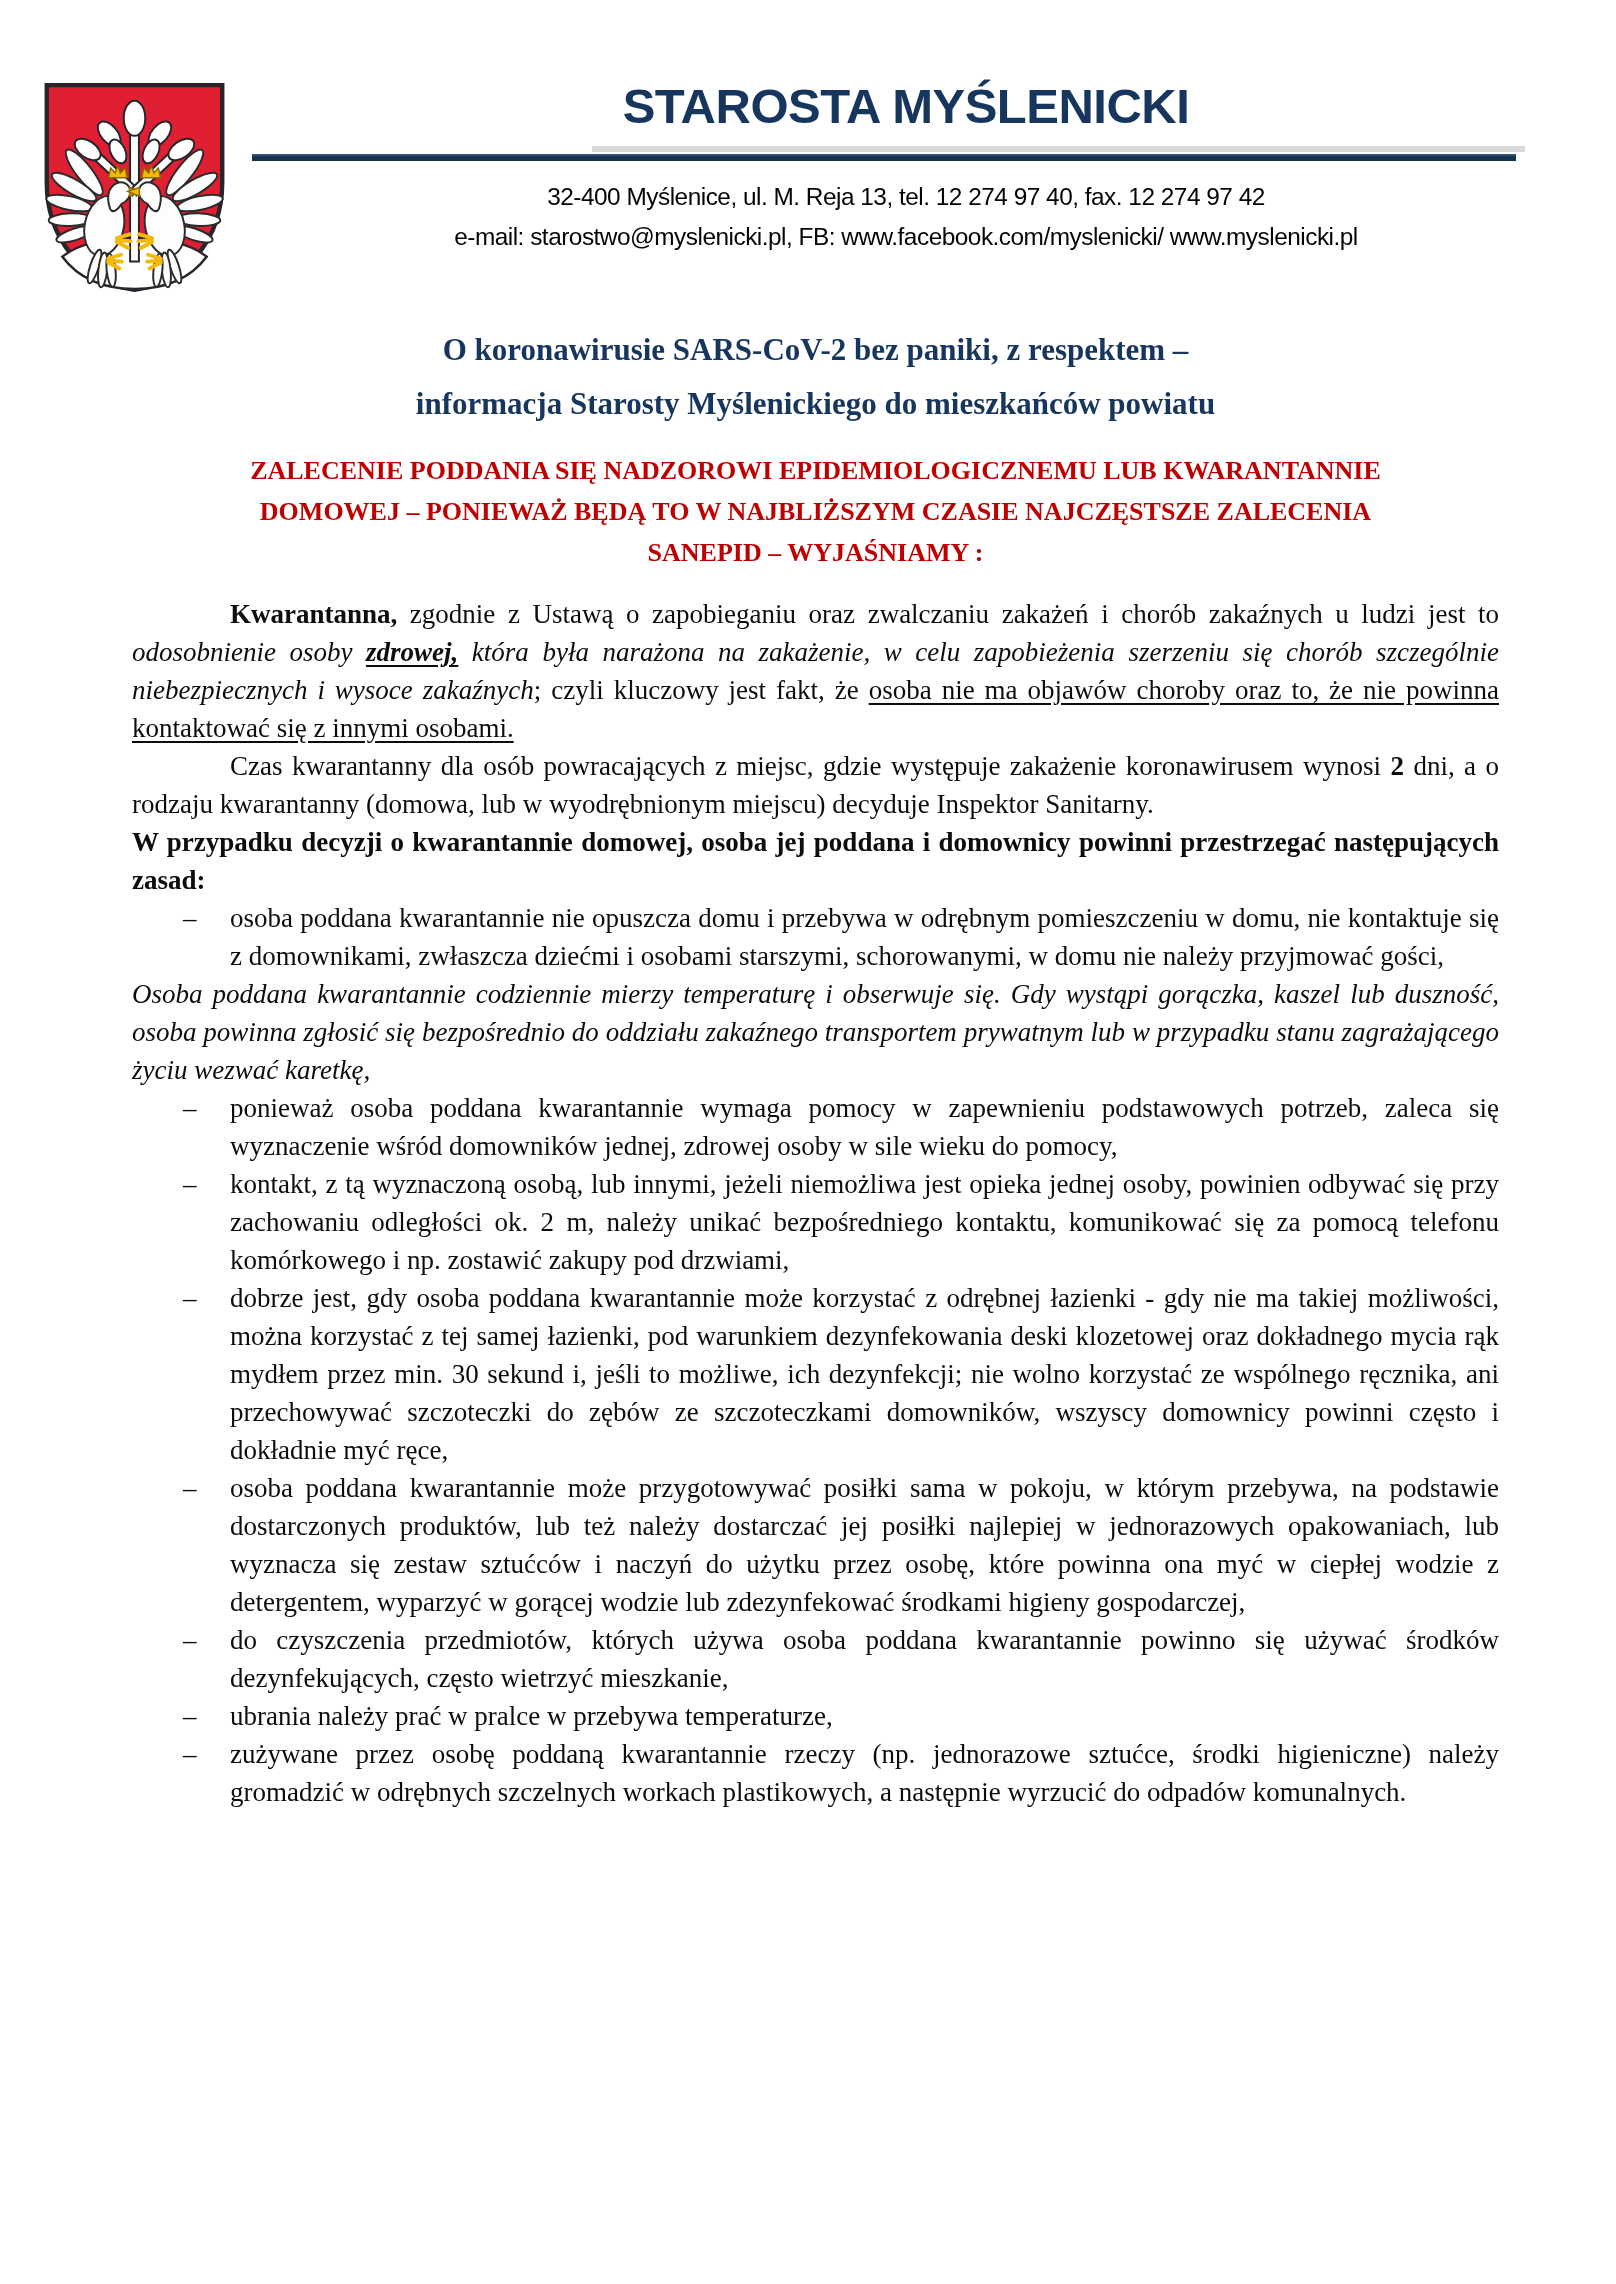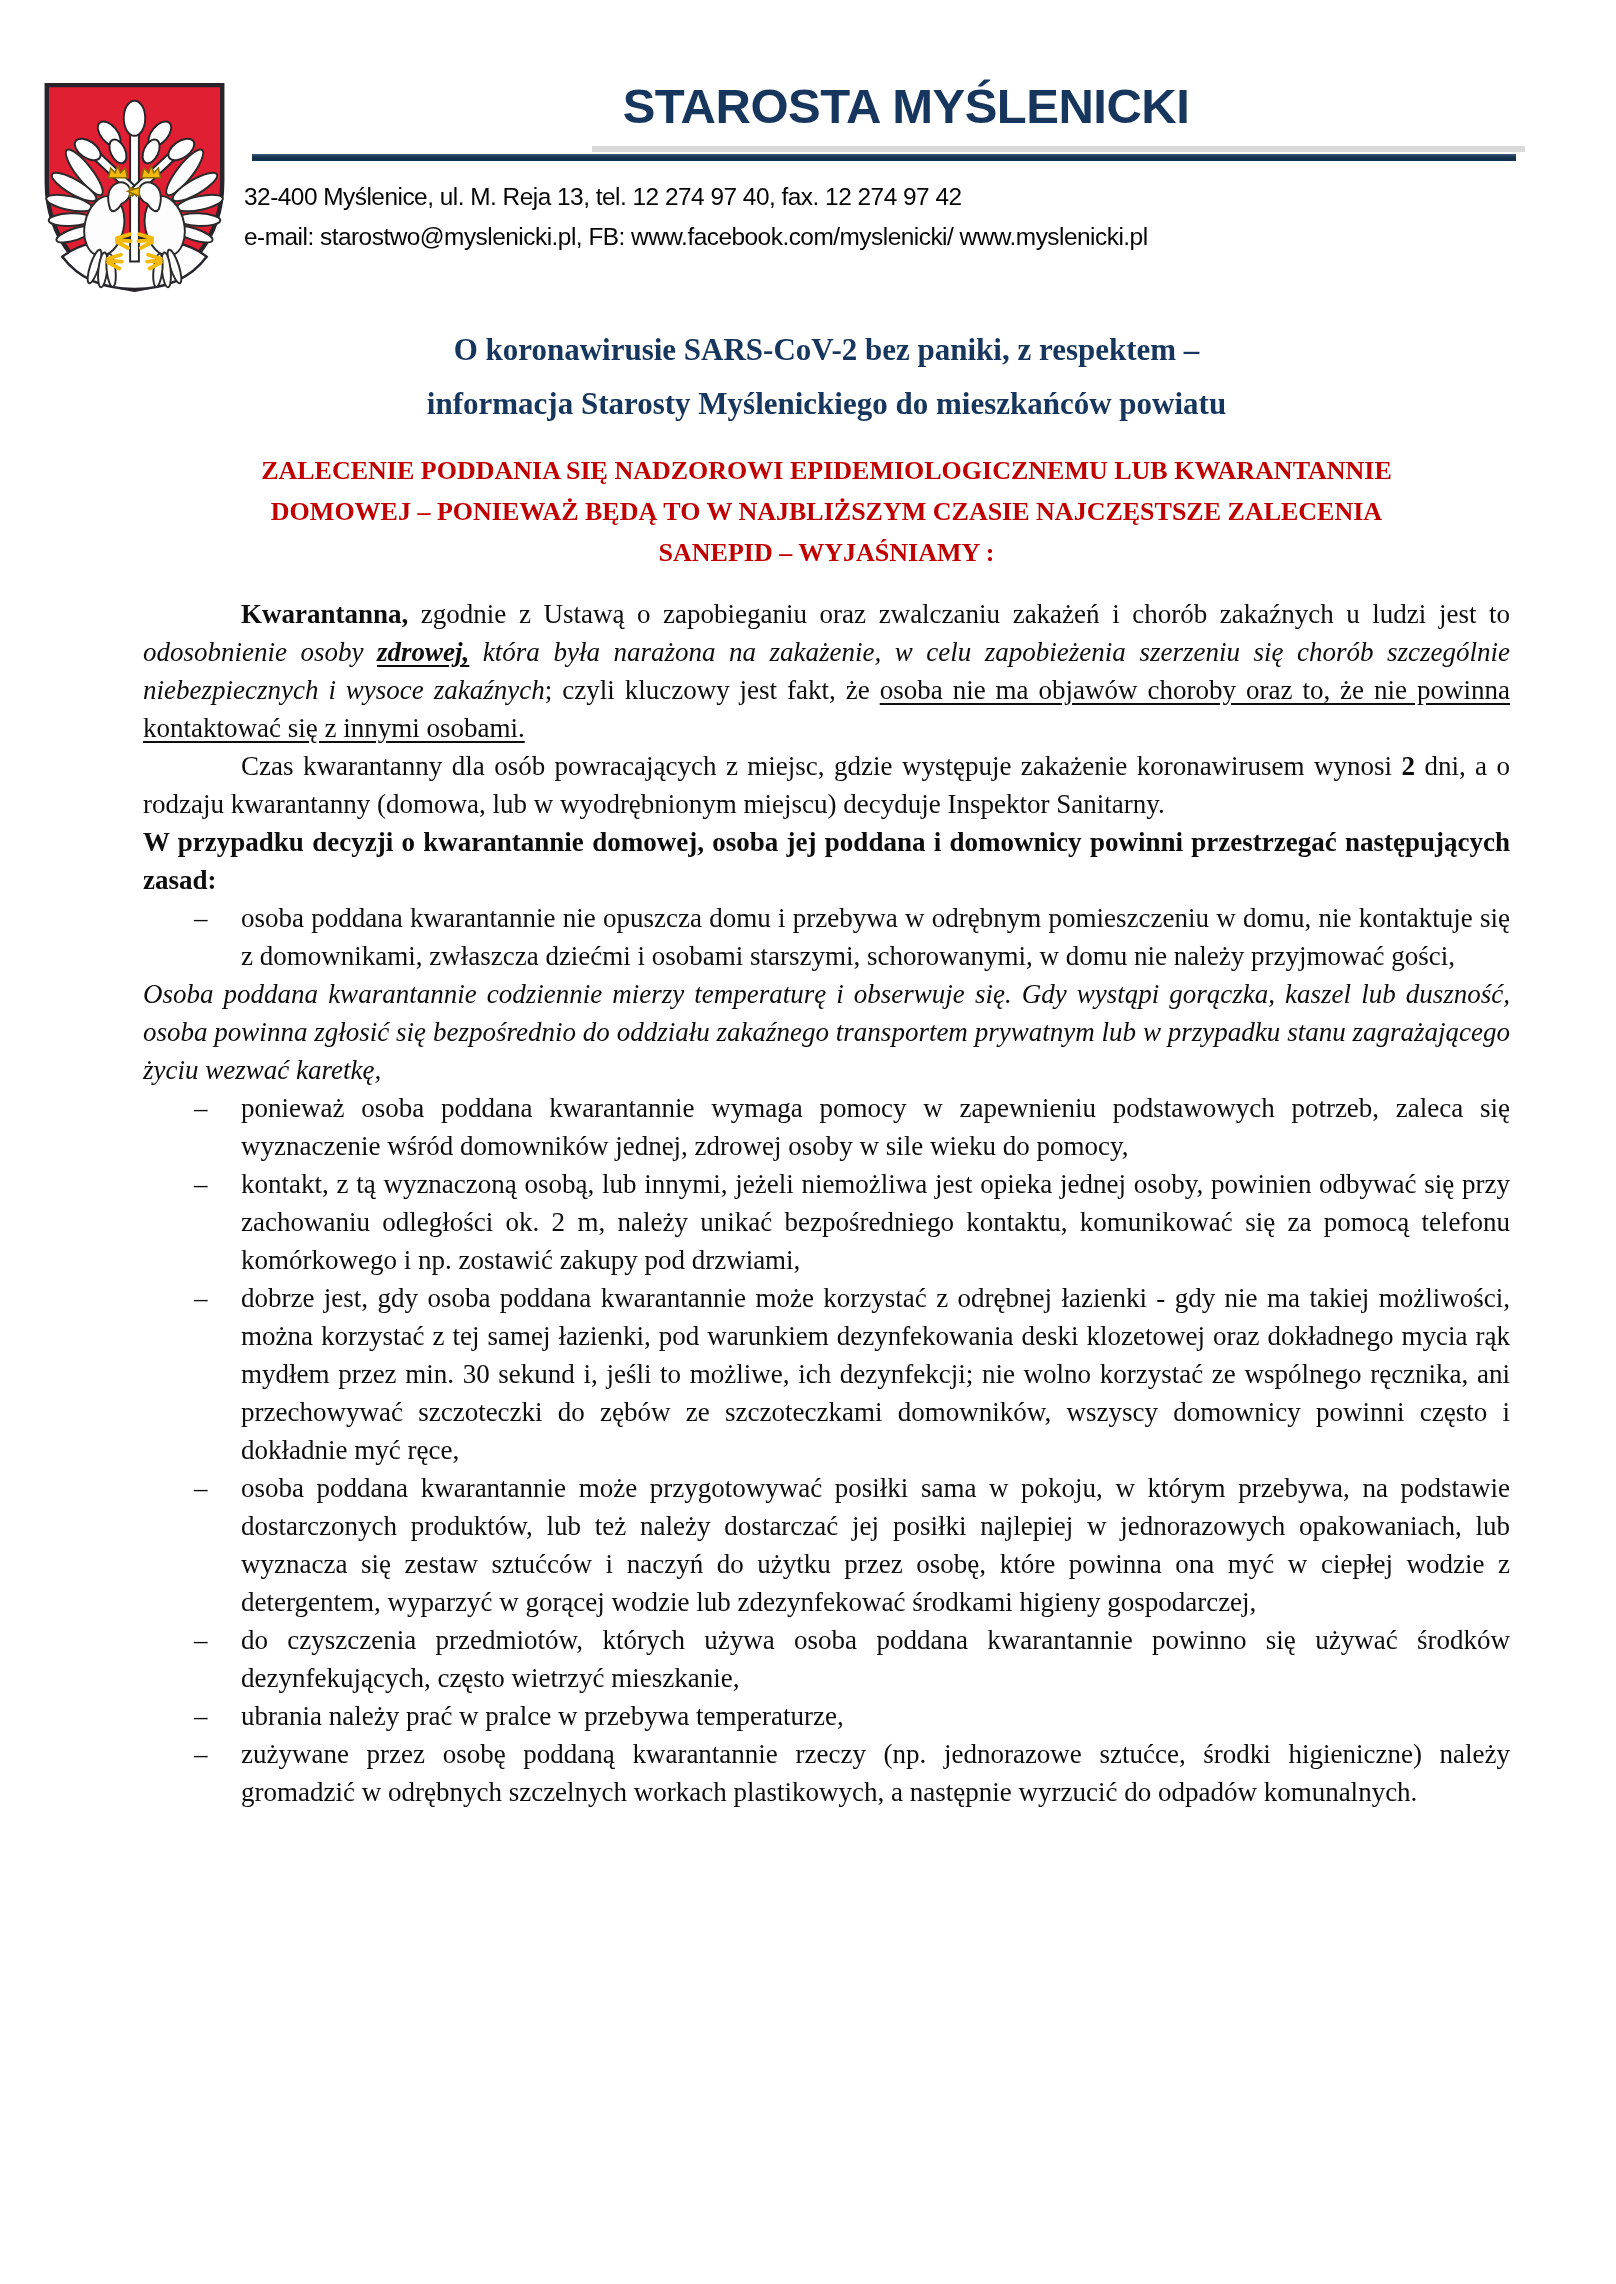--- a/index.html
+++ b/index.html
@@ -7,26 +7,26 @@
         font-family:"Liberation Serif", serif;color:#0d0d0d;border-radius:32px;}
 
   
   .crest{position:absolute;left:37px;top:77px;width:195px;height:219px;}
   .org-name{position:absolute;left:244px;top:78px;width:1324px;text-align:center;
             font-family:"Liberation Sans", sans-serif;font-weight:700;font-size:49px;
             letter-spacing:-0.5px;color:#17365d;}
   .rule-shadow{position:absolute;left:592px;top:146px;width:933px;height:5.9px;background:#d9d9d9;}
   .rule-navy{position:absolute;left:252px;top:154px;width:1264px;height:7.3px;
              background:linear-gradient(#3c5d80,#14324b 45%);}
-  .hdr-addr{position:absolute;left:244px;top:177px;width:1324px;text-align:left;
+  .hdr-addr{position:absolute;left:244px;top:177px;width:1324px;text-align:center;
             font-family:"Liberation Sans", sans-serif;font-size:24.4px;line-height:40px;
             letter-spacing:-0.5px;color:#050505;}
 
   
-  .content{position:absolute;left:143px;top:323px;width:1367px;}
+  .content{position:absolute;left:132px;top:323px;width:1367px;}
   .doc-title{margin:0;font-weight:700;font-size:31px;line-height:54px;text-align:center;color:#17365d;}
   .alert{margin:18.5px 0 22.4px 0;font-weight:700;font-size:26px;line-height:41px;text-align:center;color:#c00000;}
   .content p{margin:0;text-align:justify;font-size:27px;line-height:38px;}
   .indent{text-indent:98px;}
   .pb{font-weight:700;}
   .pi{font-style:italic;}
   .b{font-weight:700;}
   .i{font-style:italic;}
   .u{text-decoration:underline;text-underline-offset:3.9px;}
   .biu{font-weight:700;font-style:italic;text-decoration:underline;text-underline-offset:3.9px;}

